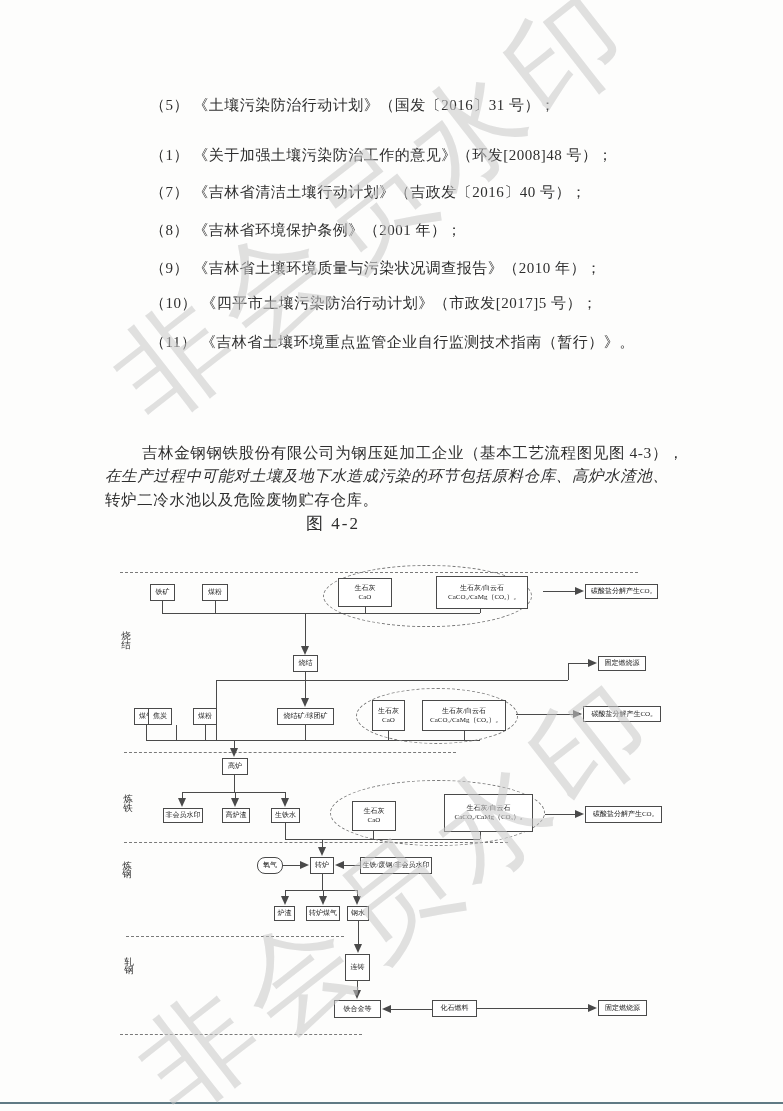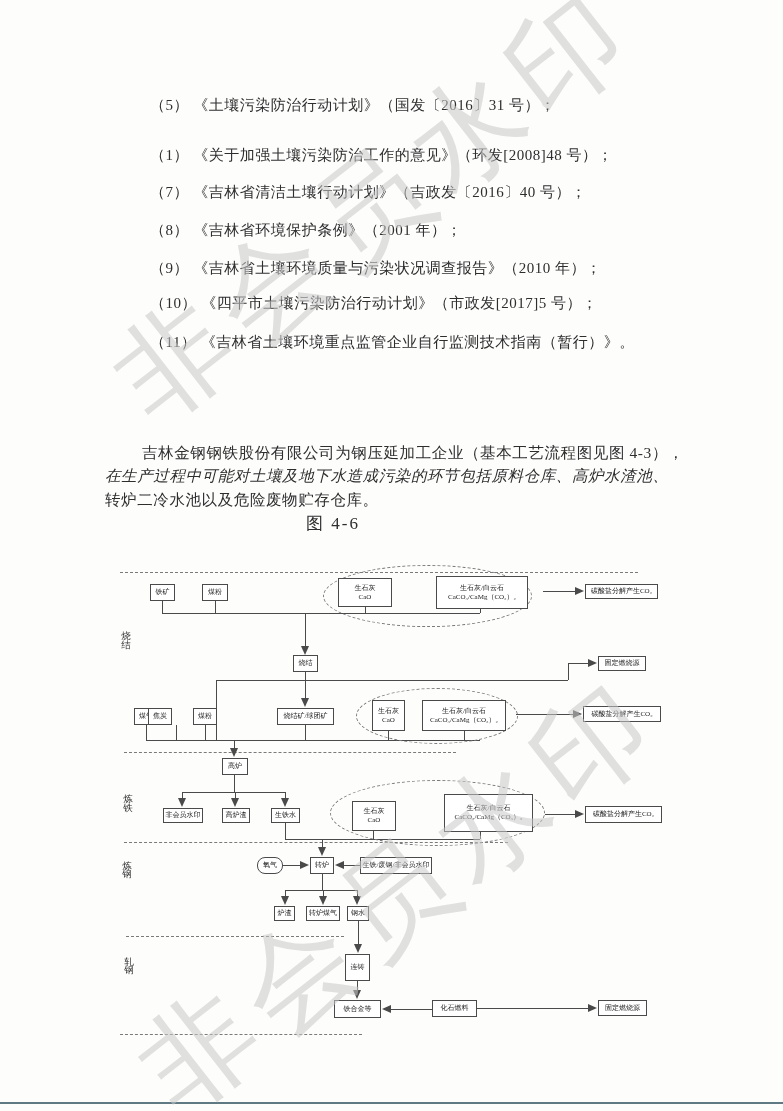--- a/index.html
+++ b/index.html
@@ -78,21 +78,21 @@
       <div class="list-item" style="top: 333px;">（11） 《吉林省土壤环境重点监管企业自行监测技术指南（暂行）》。</div>
     </div>
 
 
   <div>
       <div class="para-line indent" style="top: 443px;">吉林金钢钢铁股份有限公司为钢压延加工企业（基本工艺流程图见图 4-3），</div>
       <div class="para-line" style="top: 466px; font-style: italic;">在生产过程中可能对土壤及地下水造成污染的环节包括原料仓库、高炉水渣池、</div>
       <div class="para-line" style="top: 490px;">转炉二冷水池以及危险废物贮存仓库。</div>
     </div>
 
-  <div id="figcaption">图 4-6</div>
+  <div id="figcaption">图 4-2</div>
 
   <div id="flowchart">
       <div class="fdash" style="left: 120px; top: 572px; width: 518px;"></div>
       <div class="fdash" style="left: 124px; top: 752px; width: 332px;"></div>
       <div class="fdash" style="left: 124px; top: 842px; width: 384px;"></div>
       <div class="fdash" style="left: 126px; top: 936px; width: 218px;"></div>
       <div class="fdash" style="left: 120px; top: 1034px; width: 242px;"></div>
       <div class="fline" style="left: 162px; top: 601px; width: 1px; height: 12px;"></div>
       <div class="fline" style="left: 215px; top: 601px; width: 1px; height: 12px;"></div>
       <div class="fline" style="left: 365px; top: 607px; width: 1px; height: 6px;"></div>

